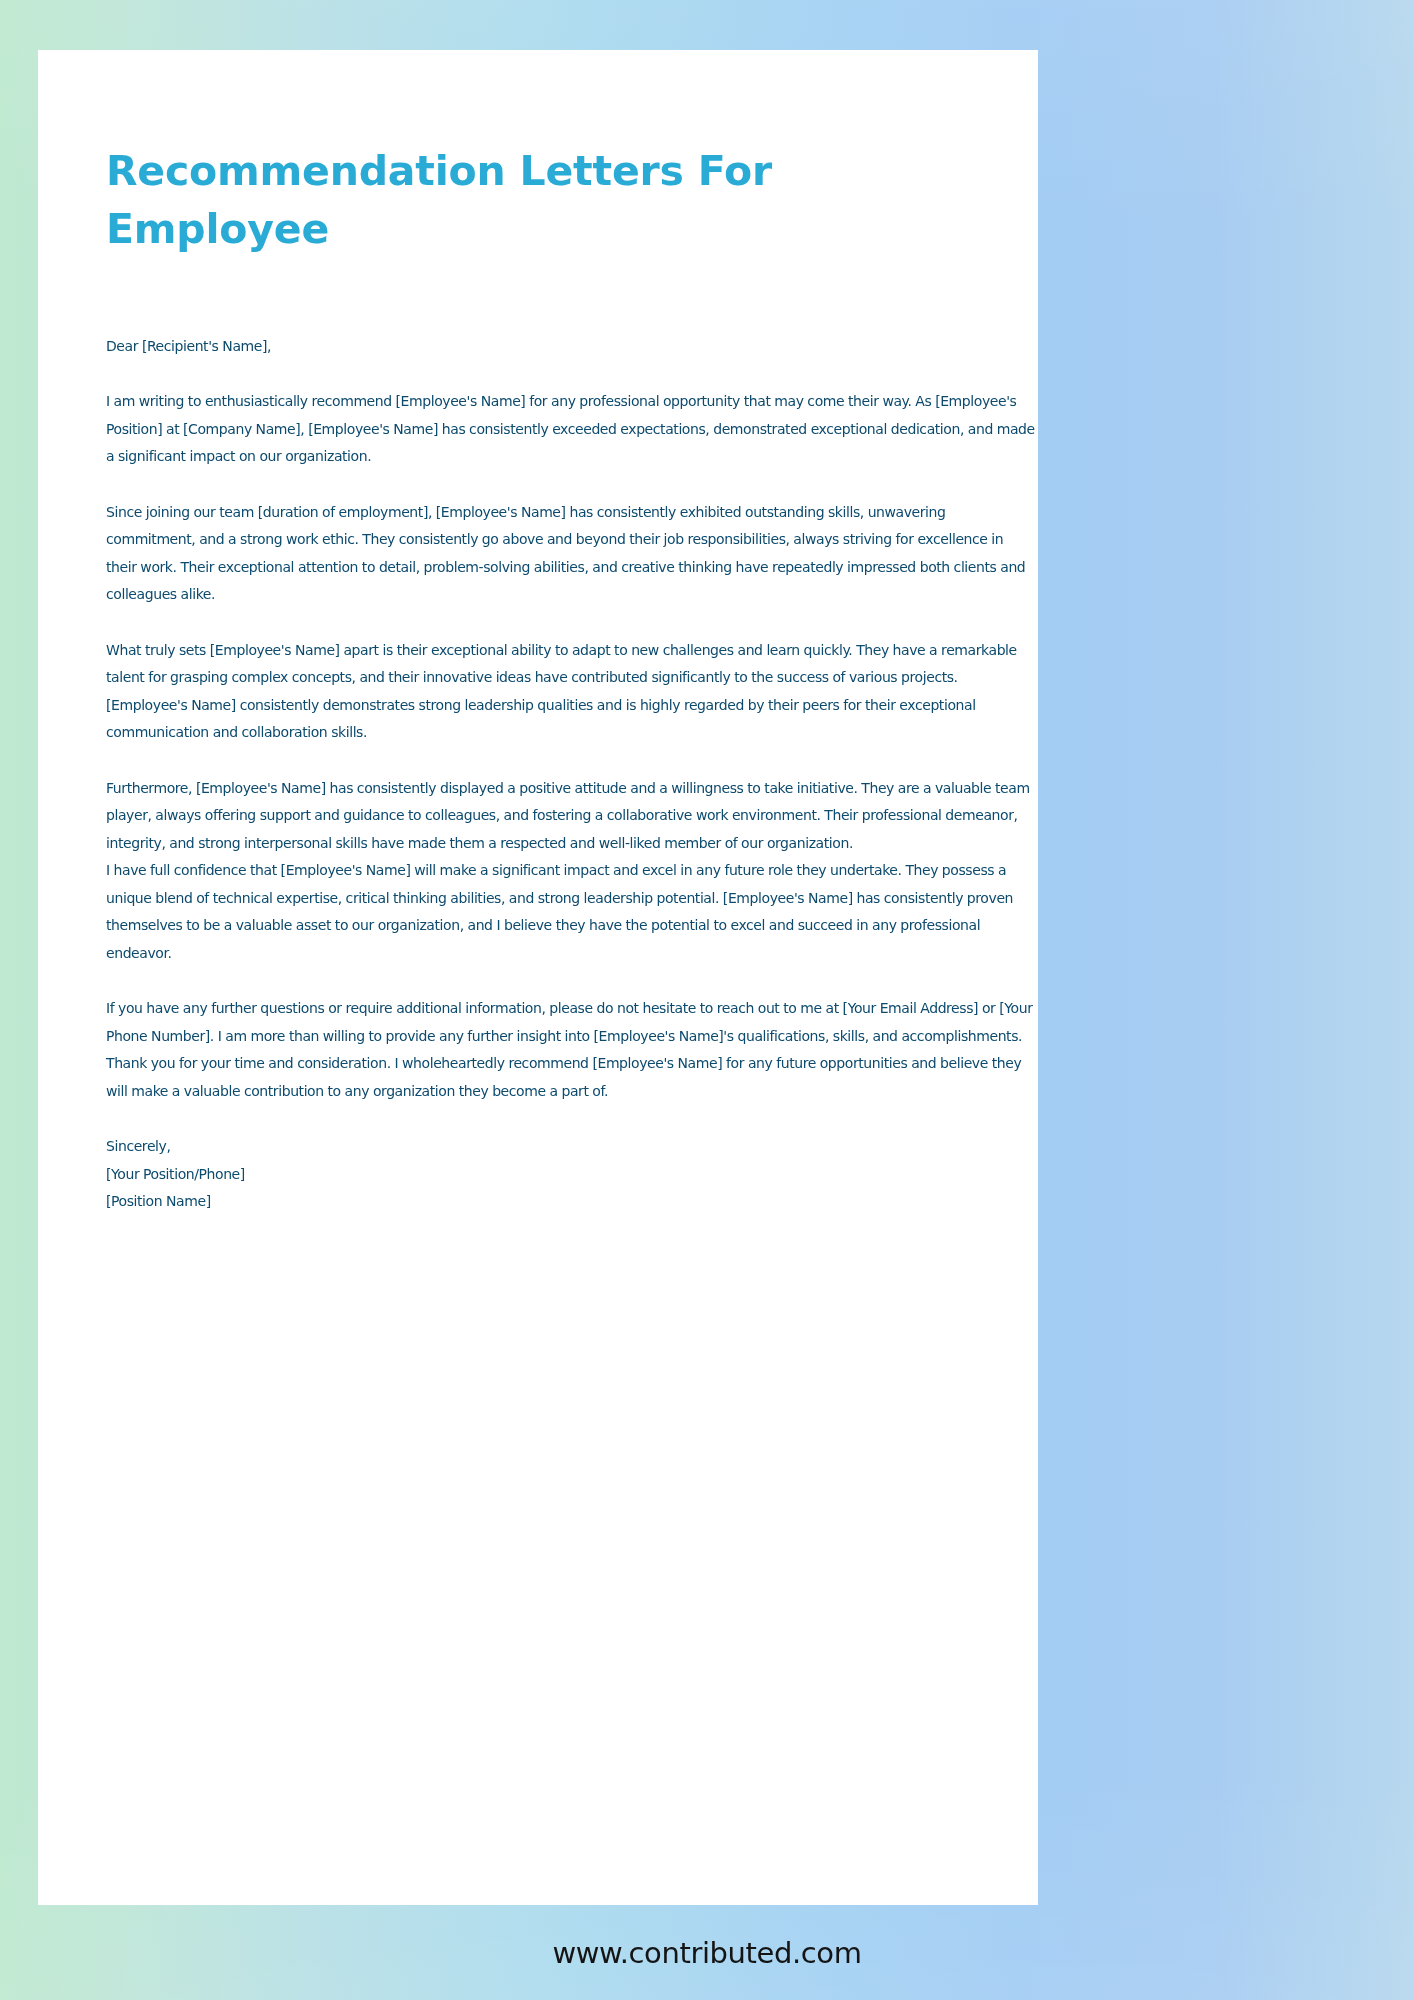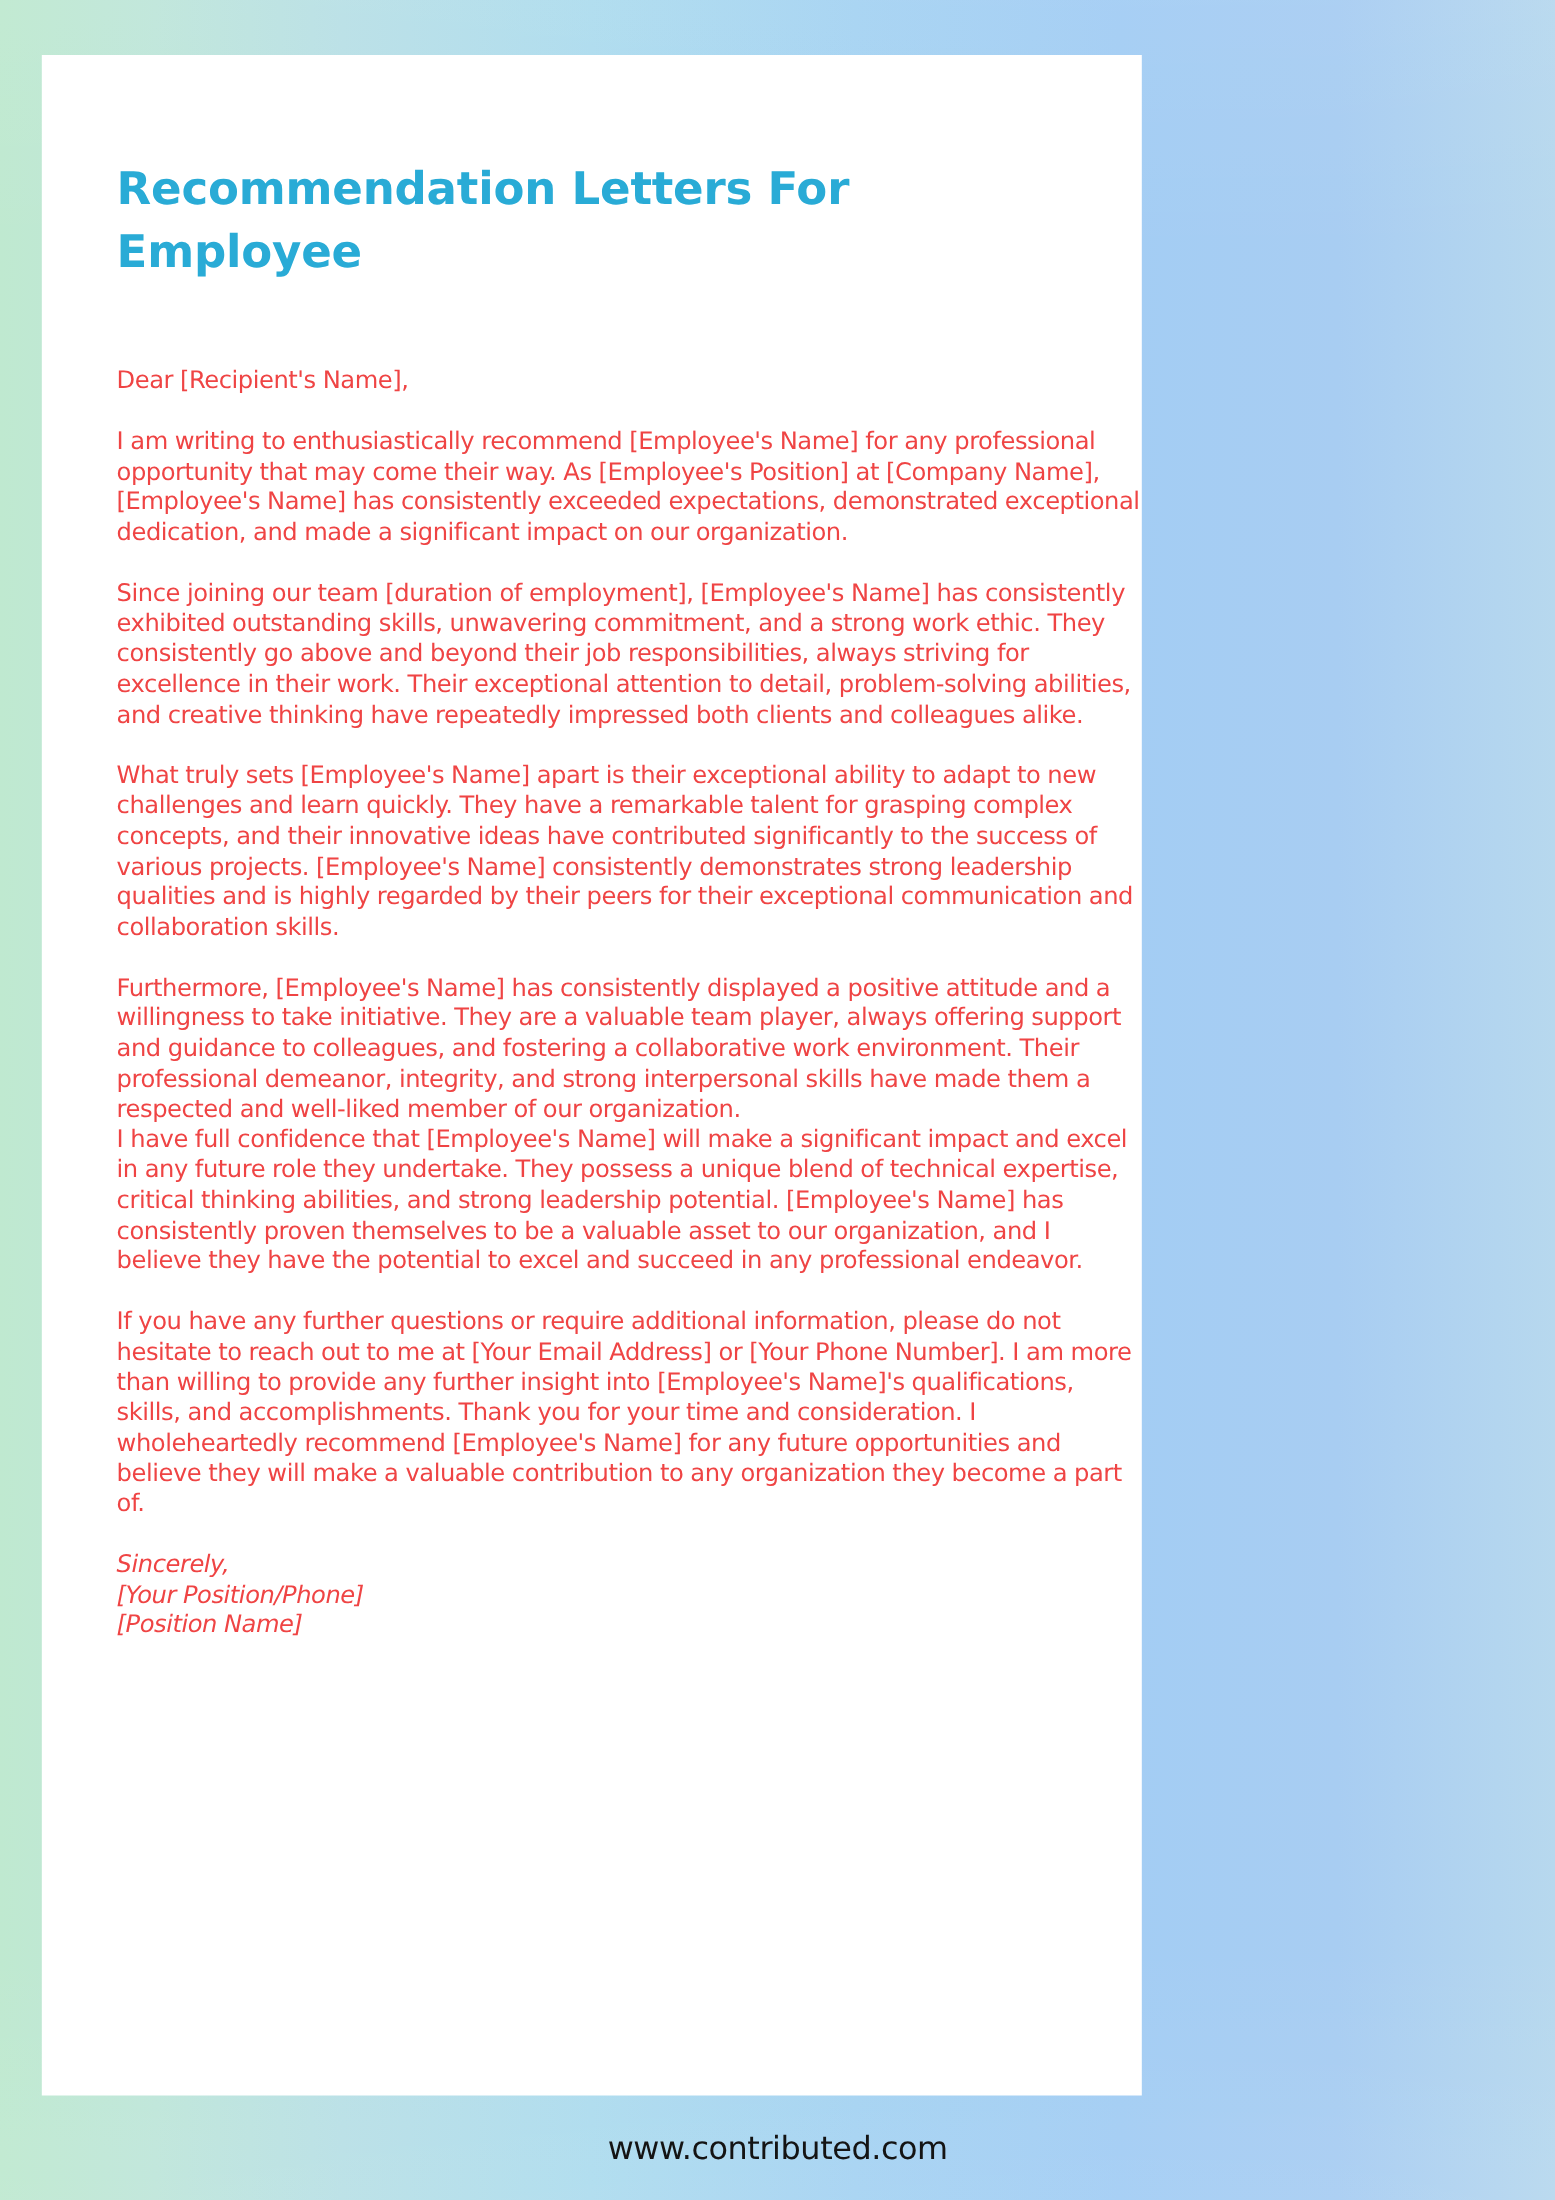--- a/index.html
+++ b/index.html
@@ -64,34 +64,34 @@
     line-height:1.42;
     letter-spacing:-0.2px;
   }
 
   
   #letter-body{
     position:absolute;
     left:68px;
     top:283px;
     width:930px;
-    color:#ef4444;
+    color:#0c4a6e;
     font-family:"DejaVu Sans", sans-serif;
-    font-size:22px;
+    font-size:14px;
     line-height:27.6px;
     letter-spacing:-0.42px;
     word-spacing:-0.2px;
   }
 
   #letter-body .para{
     margin:0 0 27.6px 0;
     text-align:left;
   }
   #letter-body .para.tight{ margin-bottom:0; }
-  #letter-body .para:last-child{ margin-bottom:0;font-style:italic; }
+  #letter-body .para:last-child{ margin-bottom:0; }
 
   
   #signature .sig-line{ display:block; }
 
   
   #footer-band{
     position:absolute;
     left:0;
     bottom:0;
     width:1414px;

